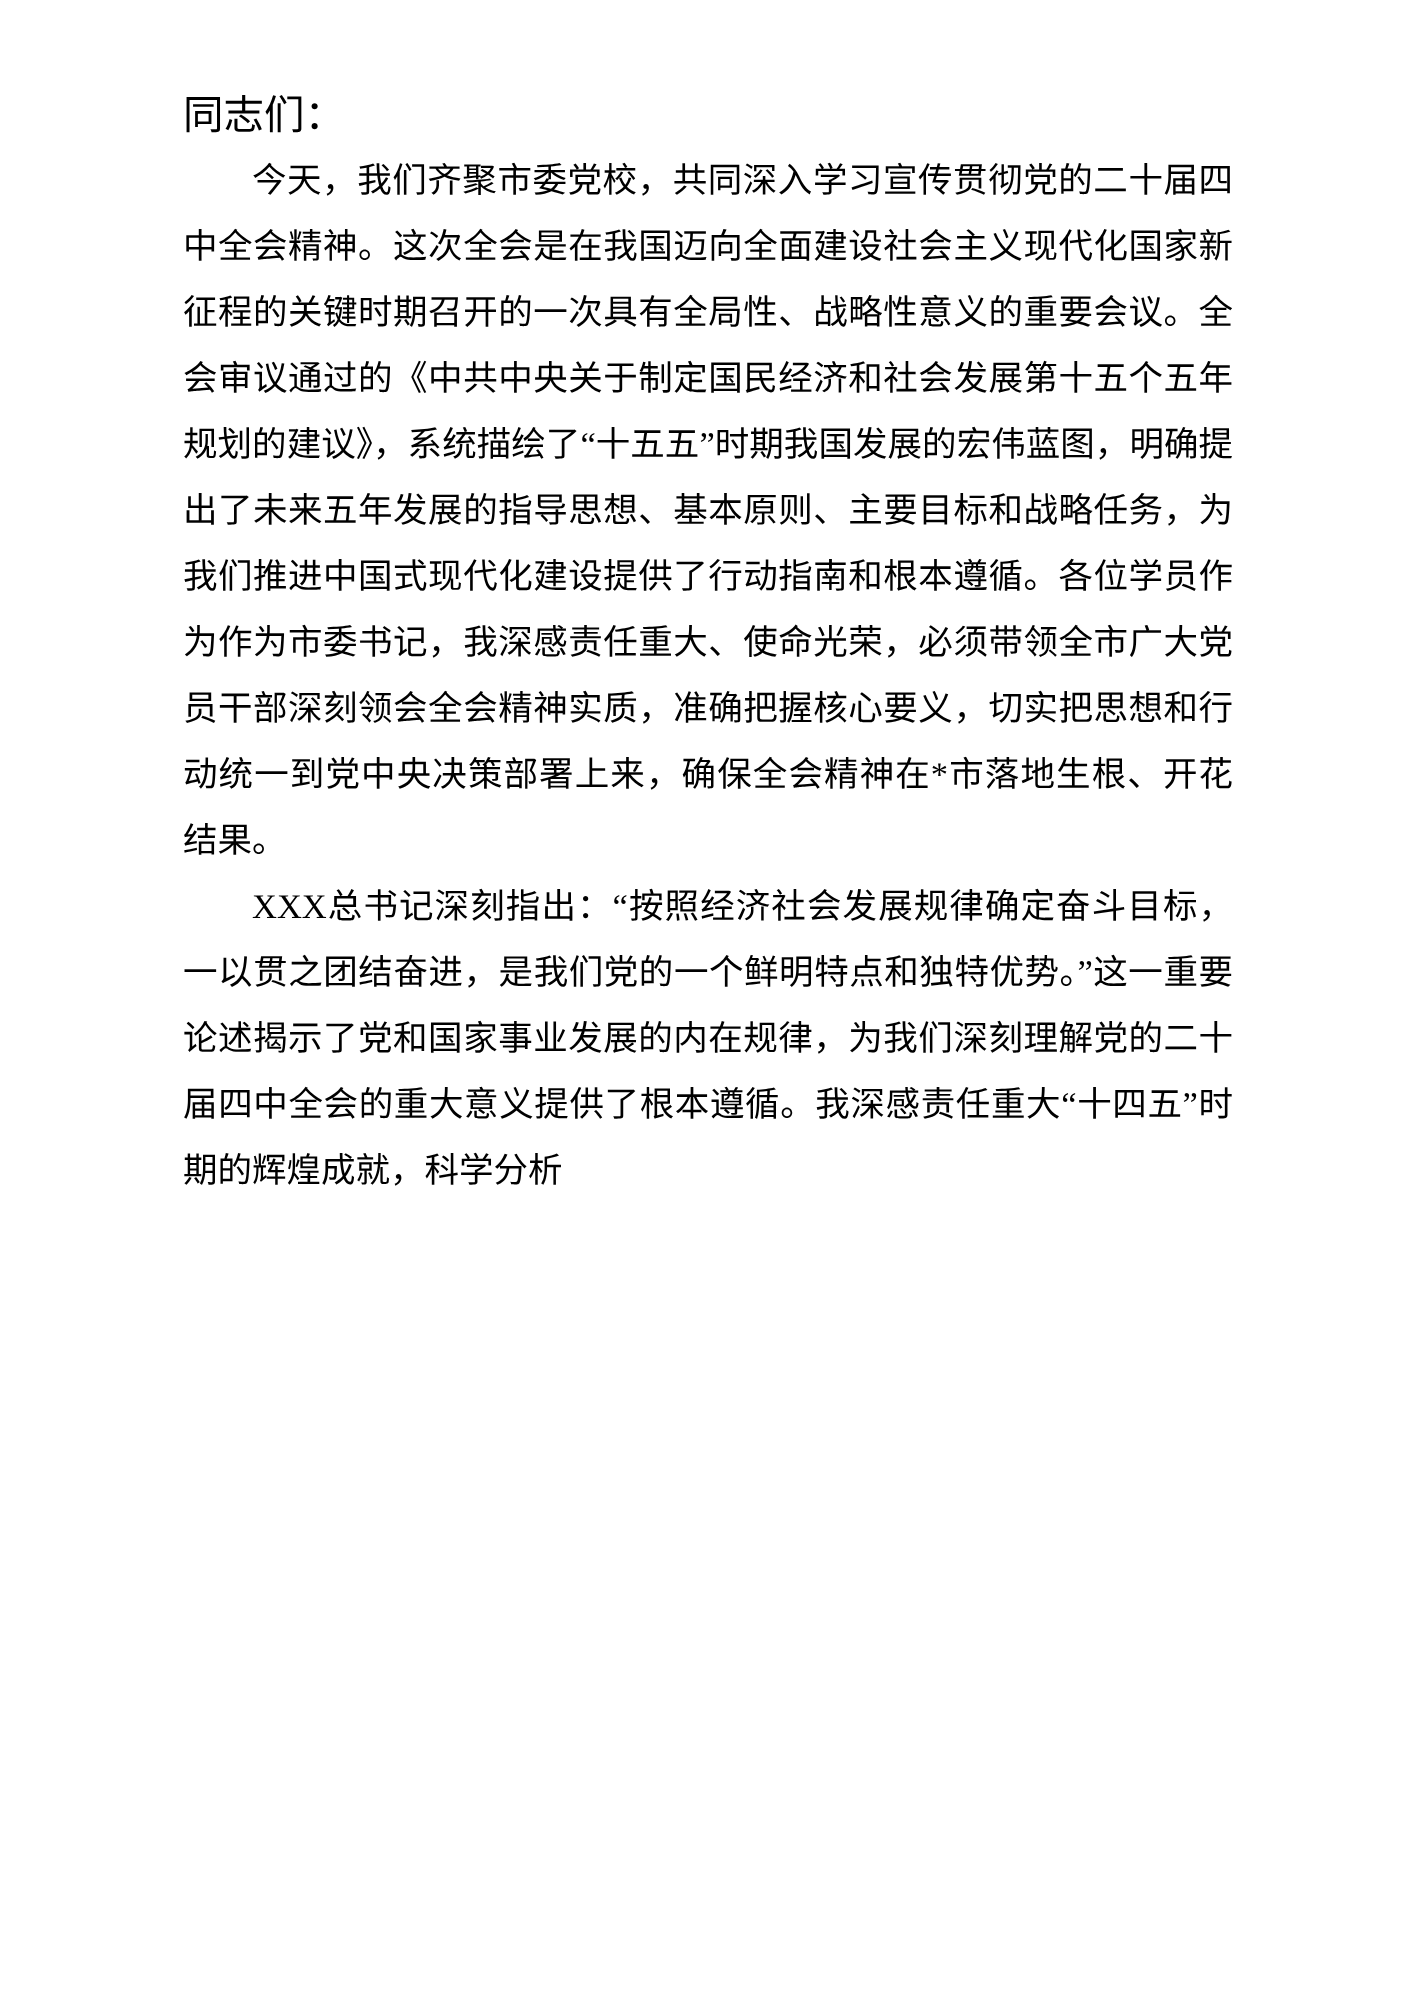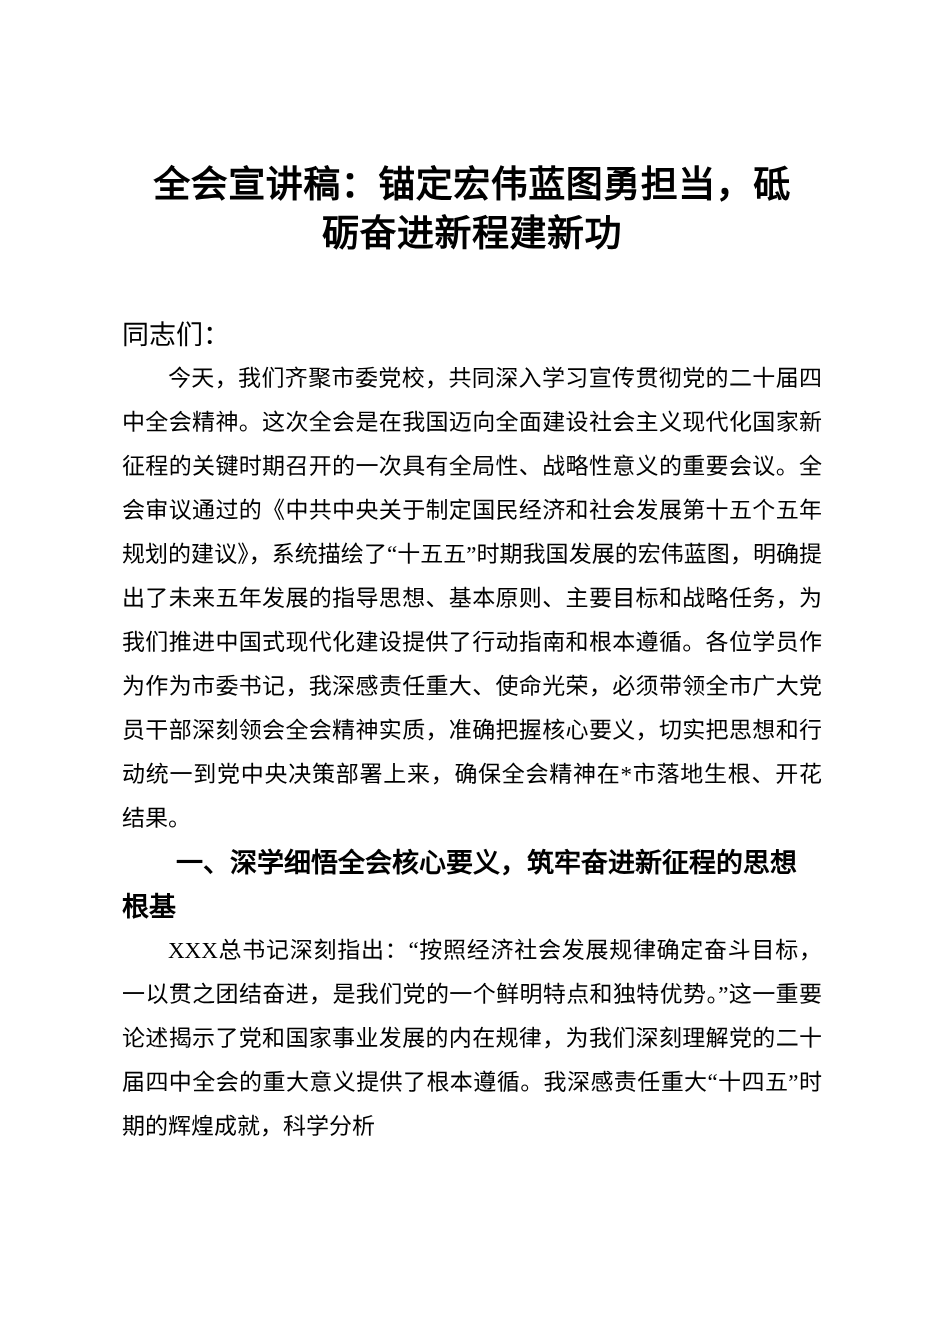--- a/index.html
+++ b/index.html
@@ -67,28 +67,23 @@
     word-break: break-all;
   }
 </style>
 </head>
 <body>
 
 <div class="page">
 
   <div class="doc-body">
 
-    <h1 class="doc-title">
-      <span>全会宣讲稿：锚定宏伟蓝图勇担当，砥</span><br>
-      <span>砺奋进新程建新功</span>
-    </h1>
 
     <p class="salutation">同志们：</p>
 
     <p class="para">今天，我们齐聚市委党校，共同深入学习宣传贯彻党的二十届四中全会精神。这次全会是在我国迈向全面建设社会主义现代化国家新征程的关键时期召开的一次具有全局性、战略性意义的重要会议。全会审议通过的《中共中央关于制定国民经济和社会发展第十五个五年规划的建议》，系统描绘了“十五五”时期我国发展的宏伟蓝图，明确提出了未来五年发展的指导思想、基本原则、主要目标和战略任务，为我们推进中国式现代化建设提供了行动指南和根本遵循。各位学员作为作为市委书记，我深感责任重大、使命光荣，必须带领全市广大党员干部深刻领会全会精神实质，准确把握核心要义，切实把思想和行动统一到党中央决策部署上来，确保全会精神在*市落地生根、开花结果。</p>
 
-    <p class="section-heading">一、深学细悟全会核心要义，筑牢奋进新征程的思想根基</p>
 
     <p class="para">XXX总书记深刻指出：“按照经济社会发展规律确定奋斗目标，一以贯之团结奋进，是我们党的一个鲜明特点和独特优势。”这一重要论述揭示了党和国家事业发展的内在规律，为我们深刻理解党的二十届四中全会的重大意义提供了根本遵循。我深感责任重大“十四五”时期的辉煌成就，科学分析</p>
 
   </div>
 
 </div>
 
 </body></html>

